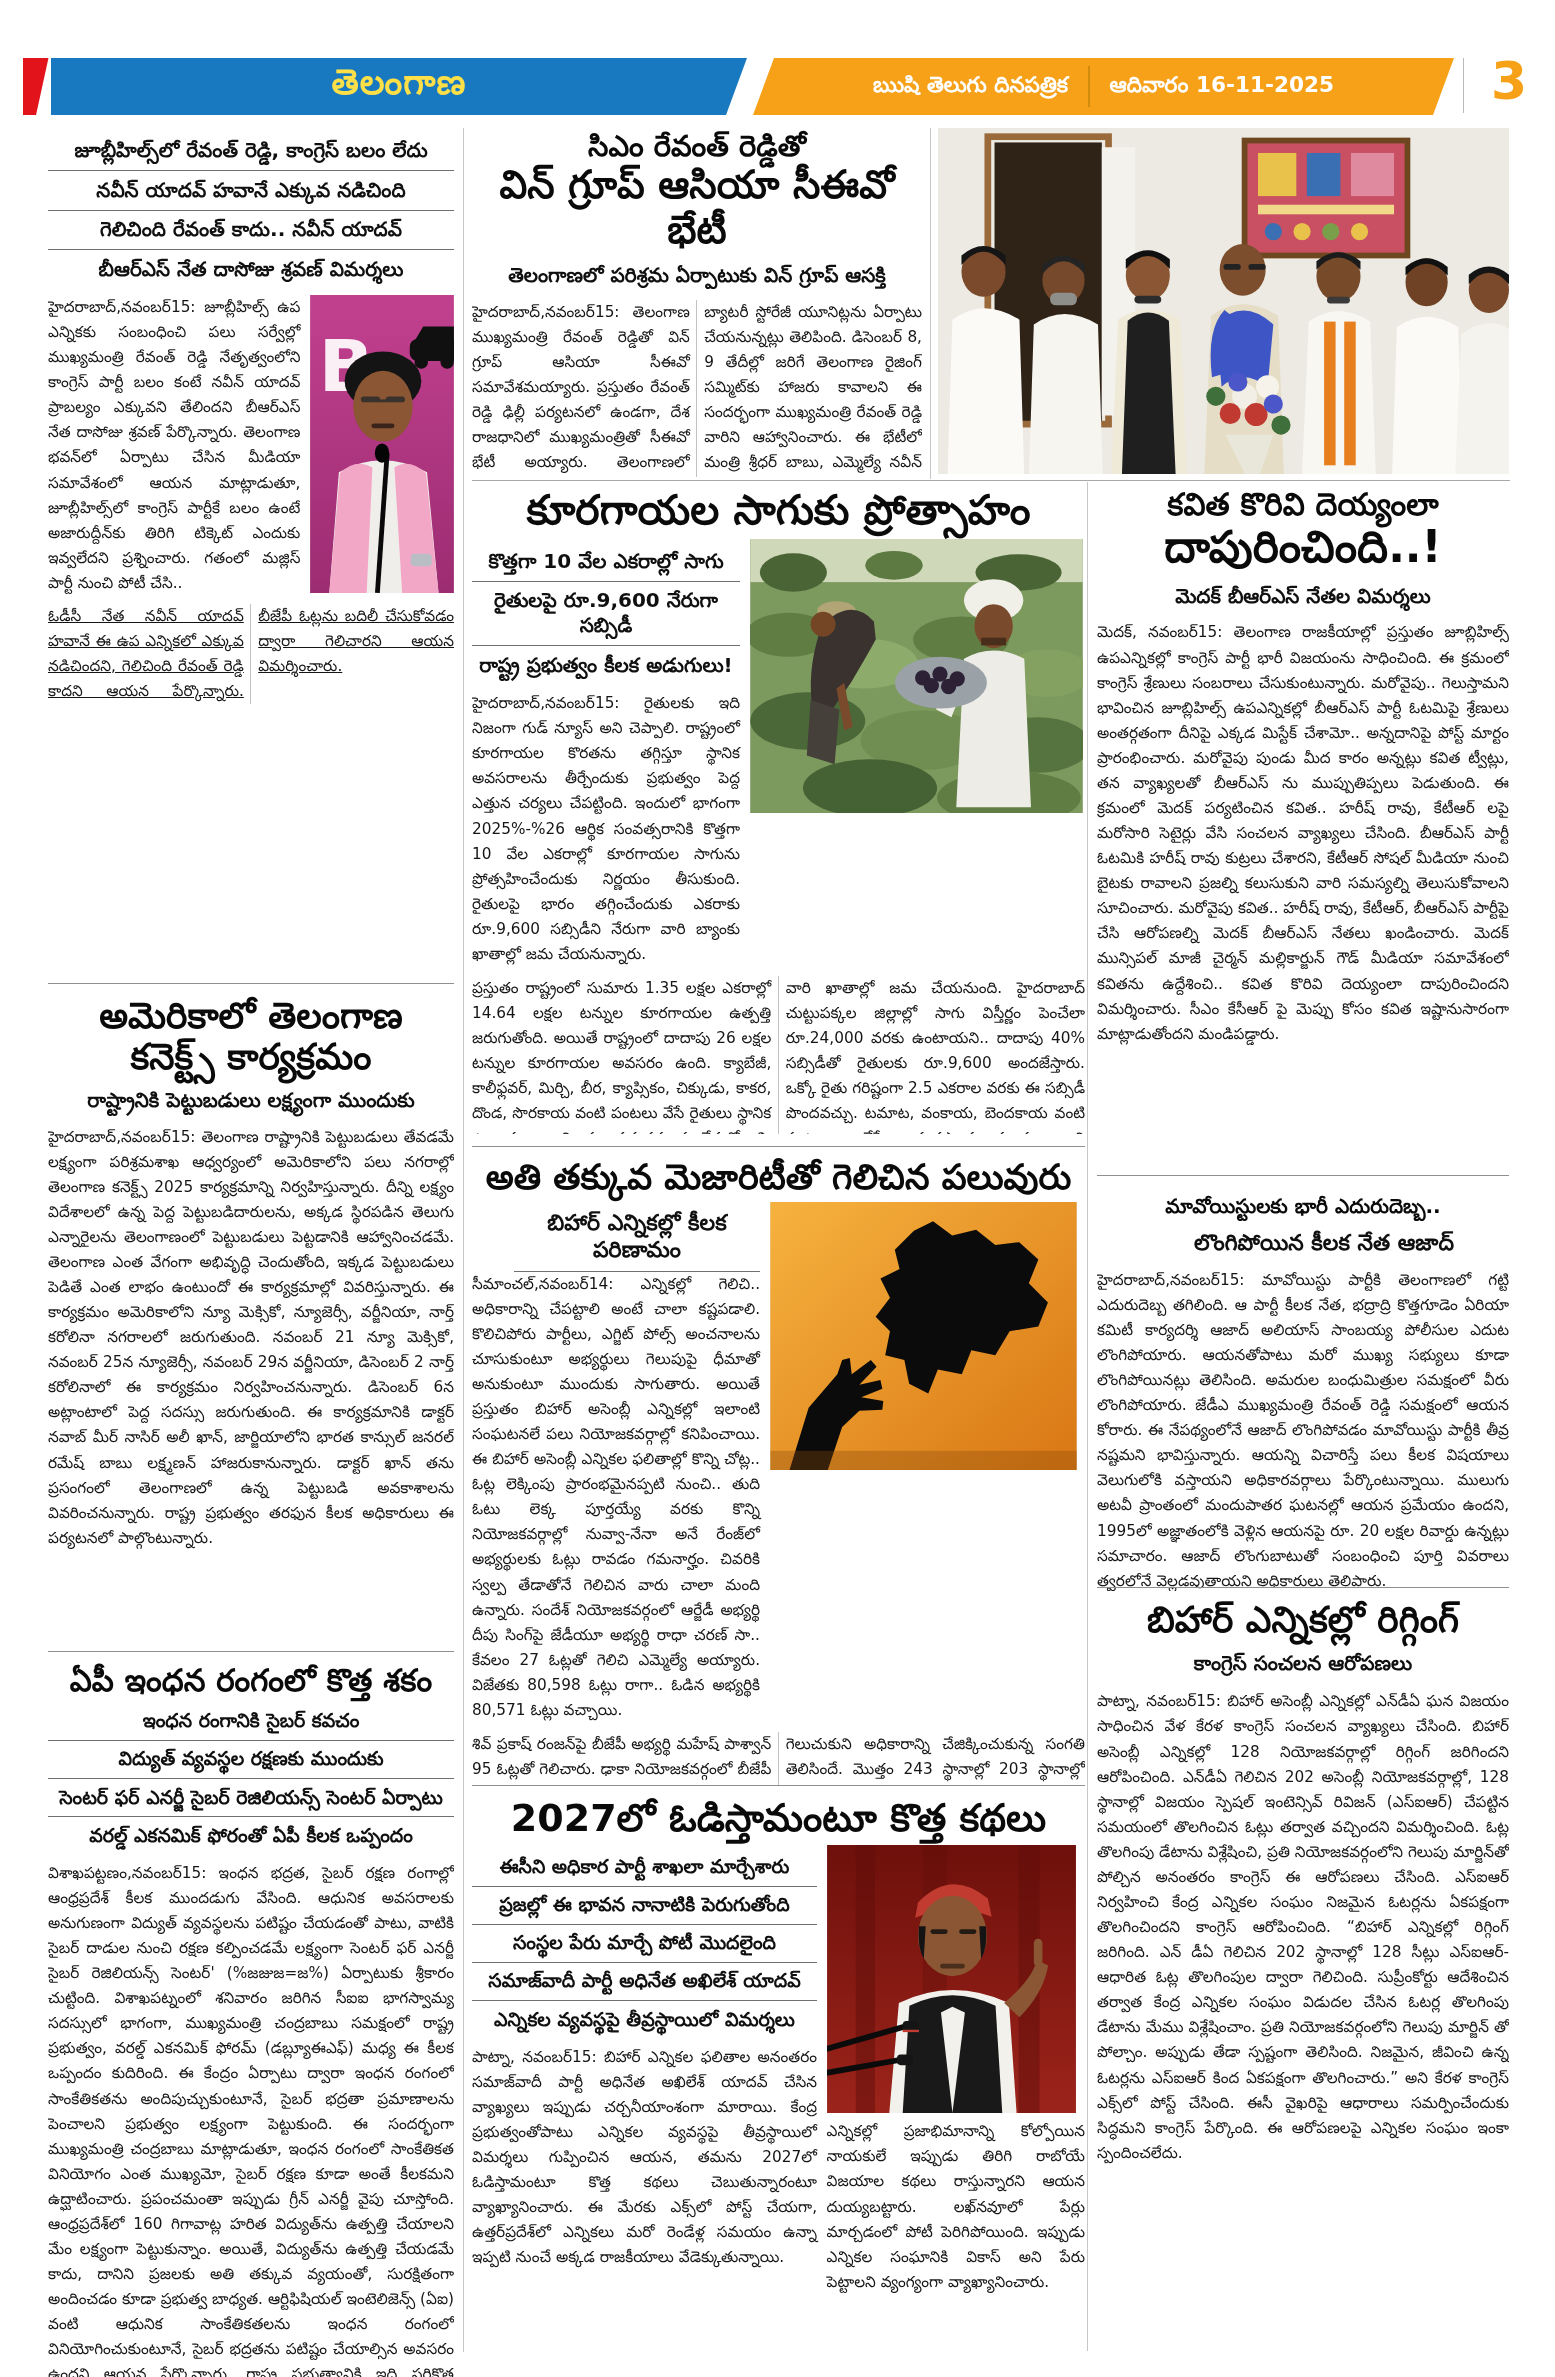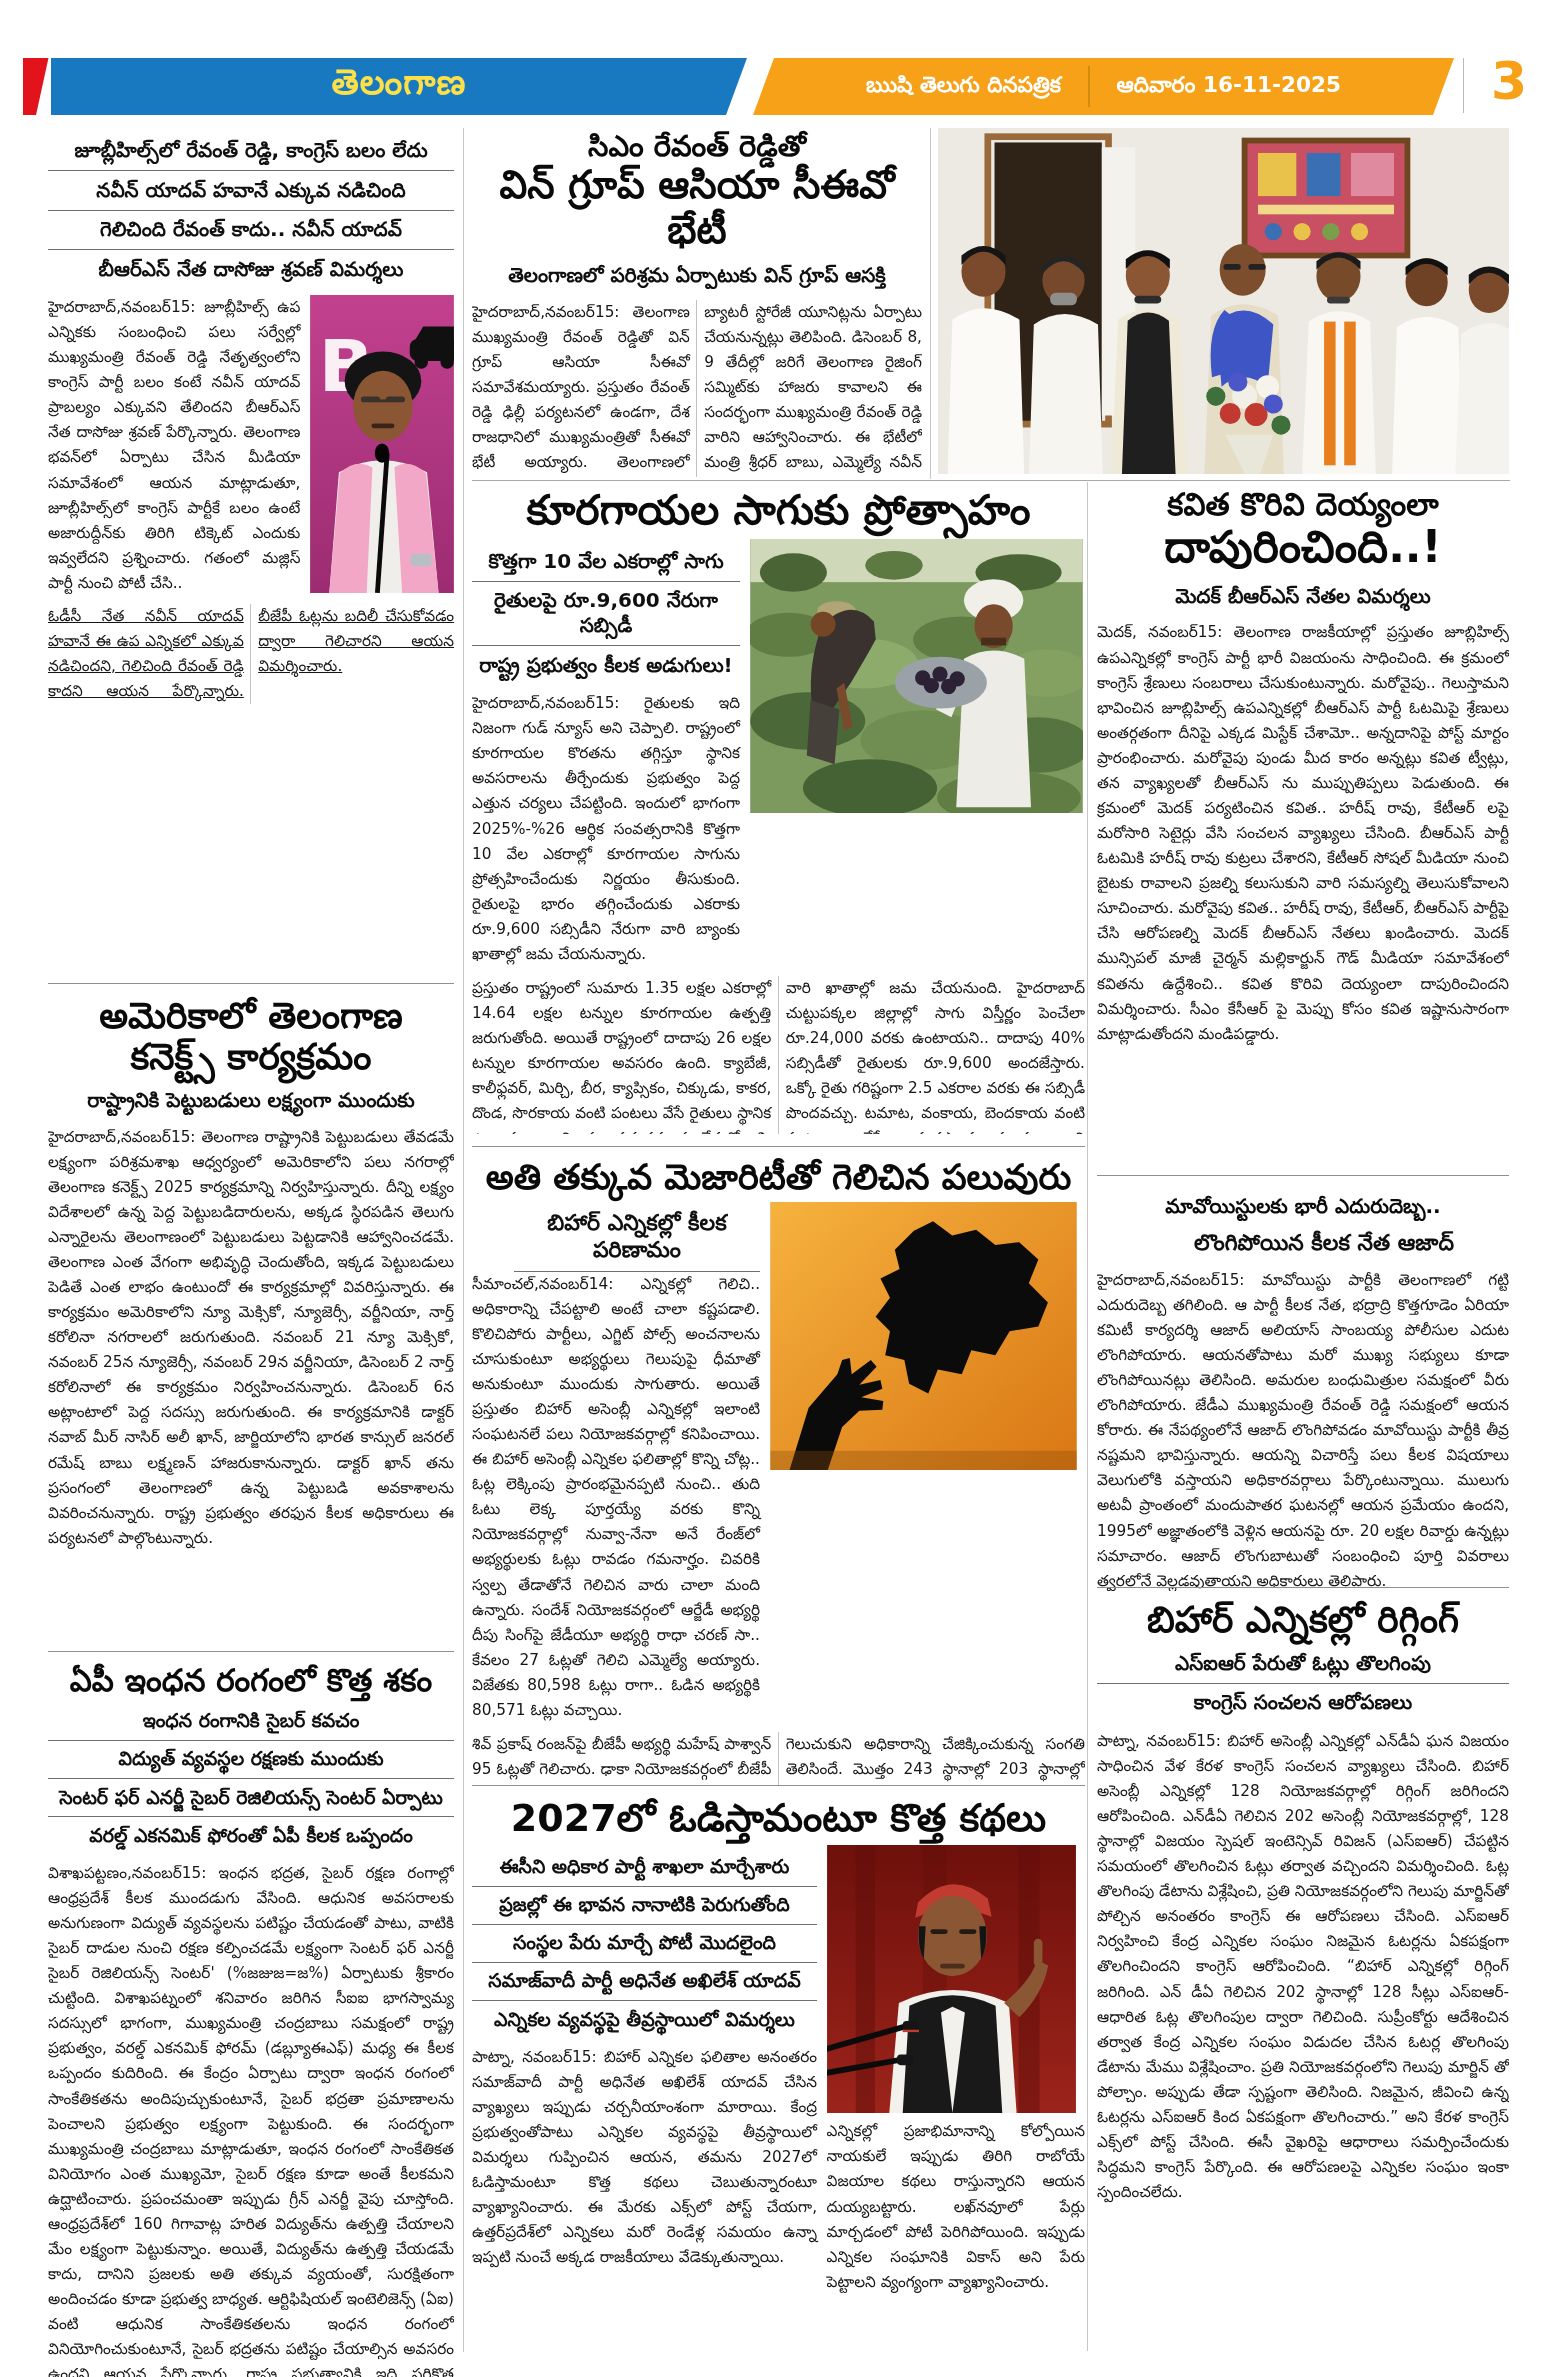--- a/index.html
+++ b/index.html
@@ -7,21 +7,21 @@
         font-family:"DejaVu Sans","Liberation Sans",sans-serif;color:#1a1a1a;}
   
   .mh-red{position:absolute;left:22.5px;top:58px;width:26px;height:57px;background:#e3131b;
           clip-path:polygon(0 0,100% 0,52% 100%,0 100%);}
   .mh-blue{position:absolute;left:51px;top:58px;width:696px;height:57px;background:#1879c0;
            clip-path:polygon(0 0,100% 0,calc(100% - 21px) 100%,0 100%);
            display:flex;align-items:center;justify-content:center;}
   .mh-blue span{color:#fde047;font-size:35px;font-weight:800;letter-spacing:1px;}
   .mh-orange{position:absolute;left:753px;top:58px;width:701px;height:57px;background:#f6a118;
              clip-path:polygon(21px 0,100% 0,calc(100% - 21px) 100%,0 100%);
-             display:flex;align-items:center;justify-content:center;gap:27px;}
+             display:flex;align-items:center;justify-content:center;gap:20px;}
   .mh-orange .mh-paper,.mh-orange .mh-date{color:#fff;font-size:21.6px;font-weight:800;}
   .mh-sep{width:1.4px;height:41px;background:#d18c0e;}
   .mh-line{position:absolute;left:1463px;top:58px;width:1.4px;height:55px;background:#b9b9b9;}
   .mh-num{position:absolute;left:1468px;top:51px;width:82px;text-align:center;
           font-size:52px;font-weight:800;color:#f6a118;}
   
   .vline{position:absolute;width:1px;background:#c7c7c7;}
   .hline{position:absolute;height:1px;background:#a8a8a8;}
   
   .art{position:absolute;overflow:hidden;}
@@ -360,20 +360,19 @@
         <p class="body" style="margin-top:6.7px;">ఎన్నికల్లో ప్రజాభిమానాన్ని కోల్పోయిన నాయకులే ఇప్పుడు తిరిగి రాబోయే విజయాల కథలు రాస్తున్నారని ఆయన దుయ్యబట్టారు. లఖ్‌నవూలో పేర్లు మార్చడంలో పోటీ పెరిగిపోయింది. ఇప్పుడు ఎన్నికల సంఘానికి వికాస్ అని పేరు పెట్టాలని వ్యంగ్యంగా వ్యాఖ్యానించారు.</p>
       </div>
     </div>
   </article>
 
   <article class="art toprule" style="left:1097px;top:1587px;width:412px;height:767px;">
     <h2 class="hl f76">
         <span class="hl-line">బిహార్ ఎన్నికల్లో రిగ్గింగ్</span>
       </h2>
     <div class="subs">
-      <div class="sub rule">ఎస్ఐఆర్ పేరుతో ఓట్లు తొలగింపు</div>
       <div class="sub">కాంగ్రెస్ సంచలన ఆరోపణలు</div>
     </div>
     <p class="body">పాట్నా, నవంబర్15: బిహార్ అసెంబ్లీ ఎన్నికల్లో ఎన్‌డీఏ ఘన విజయం సాధించిన వేళ కేరళ కాంగ్రెస్ సంచలన వ్యాఖ్యలు చేసింది. బిహార్ అసెంబ్లీ ఎన్నికల్లో 128 నియోజకవర్గాల్లో రిగ్గింగ్ జరిగిందని ఆరోపించింది. ఎన్‌డీఏ గెలిచిన 202 అసెంబ్లీ నియోజకవర్గాల్లో, 128 స్థానాల్లో విజయం స్పెషల్ ఇంటెన్సివ్ రివిజన్ (ఎస్ఐఆర్) చేపట్టిన సమయంలో తొలగించిన ఓట్లు తర్వాత వచ్చిందని విమర్శించింది. ఓట్ల తొలగింపు డేటాను విశ్లేషించి, ప్రతి నియోజకవర్గంలోని గెలుపు మార్జిన్‌తో పోల్చిన అనంతరం కాంగ్రెస్ ఈ ఆరోపణలు చేసింది. ఎస్ఐఆర్ నిర్వహించి కేంద్ర ఎన్నికల సంఘం నిజమైన ఓటర్లను ఏకపక్షంగా తొలగించిందని కాంగ్రెస్ ఆరోపించింది. “బిహార్ ఎన్నికల్లో రిగ్గింగ్ జరిగింది. ఎన్ డీఏ గెలిచిన 202 స్థానాల్లో 128 సీట్లు ఎస్ఐఆర్-ఆధారిత ఓట్ల తొలగింపుల ద్వారా గెలిచింది. సుప్రీంకోర్టు ఆదేశించిన తర్వాత కేంద్ర ఎన్నికల సంఘం విడుదల చేసిన ఓటర్ల తొలగింపు డేటాను మేము విశ్లేషించాం. ప్రతి నియోజకవర్గంలోని గెలుపు మార్జిన్ తో పోల్చాం. అప్పుడు తేడా స్పష్టంగా తెలిసింది. నిజమైన, జీవించి ఉన్న ఓటర్లను ఎస్ఐఆర్ కింద ఏకపక్షంగా తొలగించారు.” అని కేరళ కాంగ్రెస్ ఎక్స్‌లో పోస్ట్ చేసింది. ఈసీ వైఖరిపై ఆధారాలు సమర్పించేందుకు సిద్ధమని కాంగ్రెస్ పేర్కొంది. ఈ ఆరోపణలపై ఎన్నికల సంఘం ఇంకా స్పందించలేదు.</p>
   </article>
 
 </div>
 
 
 </body></html>

